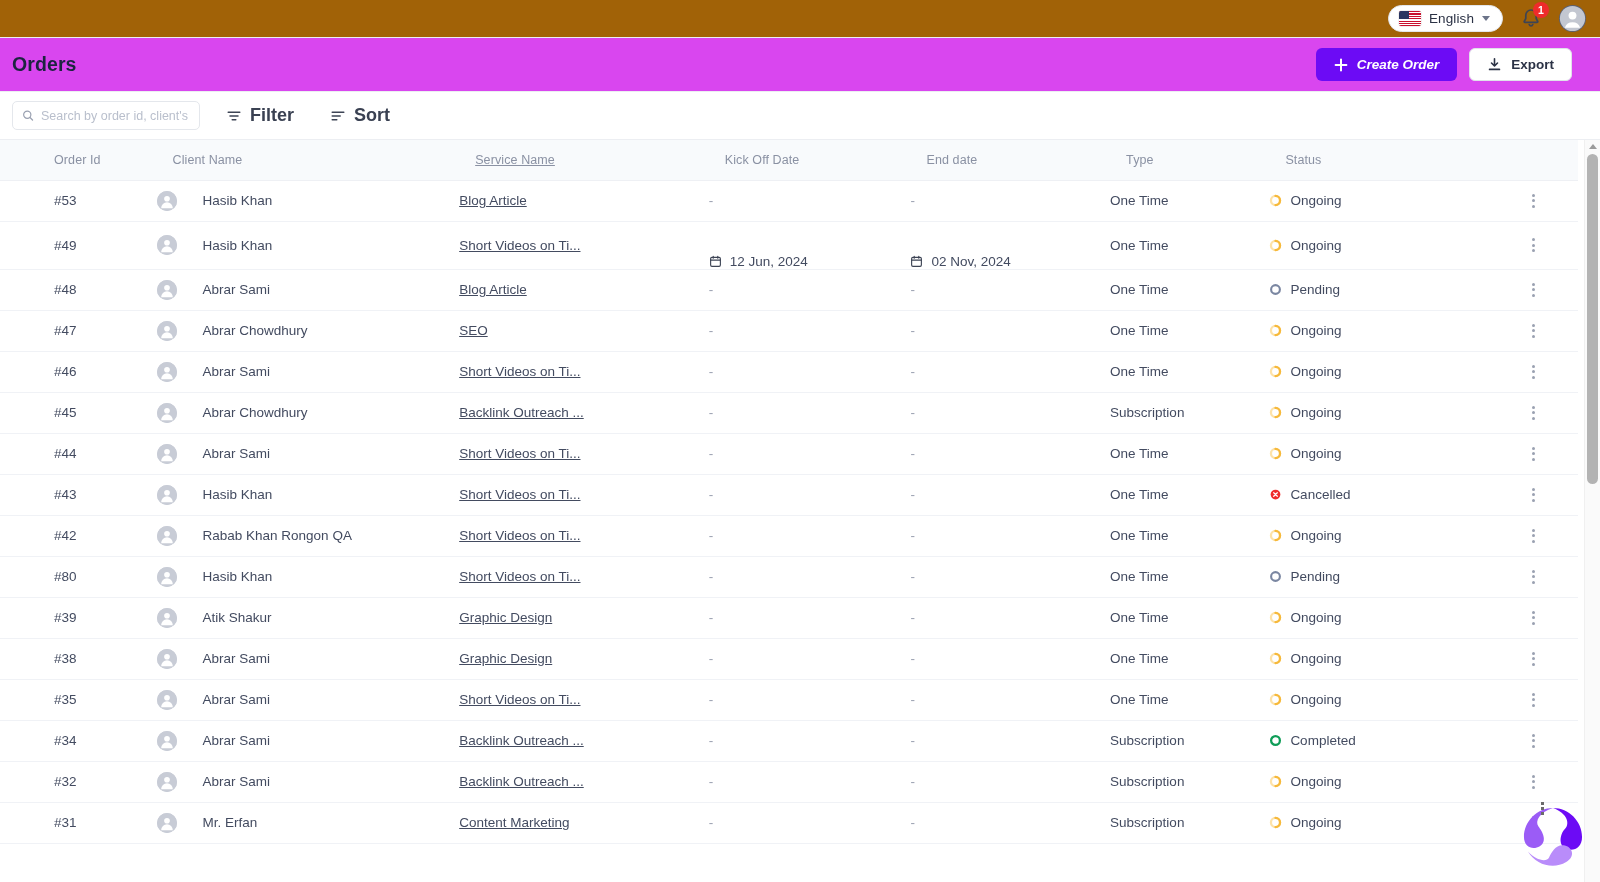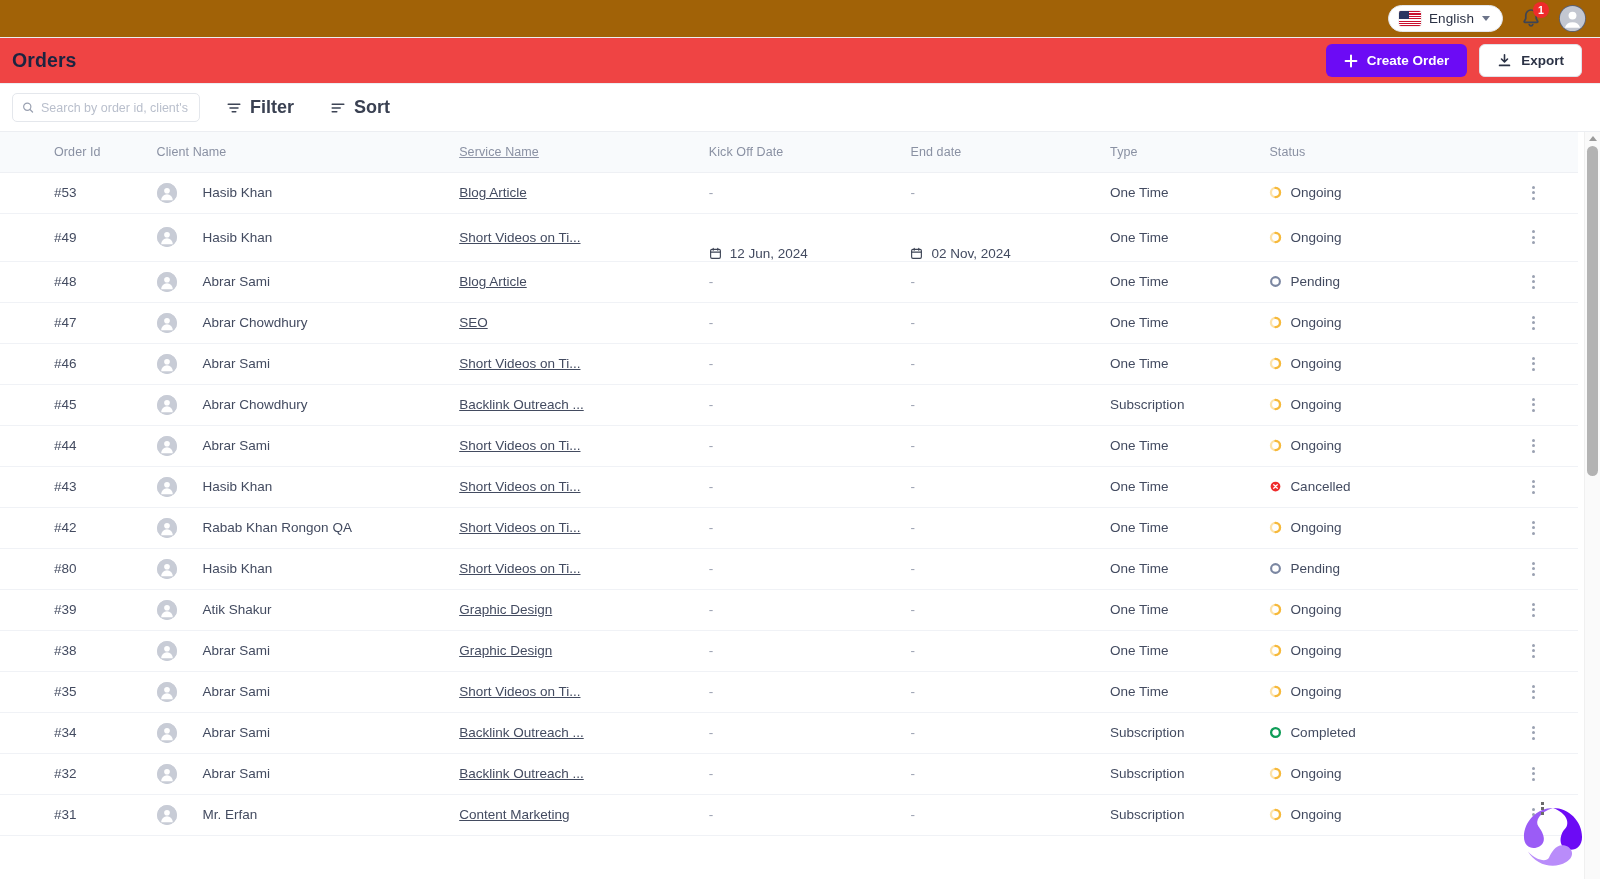--- a/index.html
+++ b/index.html
@@ -63,40 +63,40 @@
   }
   .avatar-top {
     width: 27px; height: 27px; border-radius: 50%;
     background: #5b6175;
     display: flex; align-items: center; justify-content: center;
     cursor: pointer;
   }
 
   
   .page-header {
-    height: 47px;
+    height: 55px;
     border-top: 1px solid #eceef2;
     border-bottom: 1px solid #eceef2;
     display: flex; align-items: center;
-    padding: 0 18px 0 12px;
-    background: #ef4444;
+    padding: 0 28px 0 12px;
+    background: #d946ef;
   }
   .page-title {
     font-size: 19.5px; font-weight: 700; color: #1c2440;
     letter-spacing: .1px;
   }
   .header-actions { margin-left: auto; display: flex; align-items: center; gap: 12px; }
   .btn {
     display: inline-flex; align-items: center; gap: 9px;
     height: 33px; padding: 0 17px;
     border-radius: 6px; font-size: 13.5px; font-weight: 700;
     cursor: pointer; border: 1px solid transparent;
     white-space: nowrap;
   }
-  .btn-primary { background: #6c0bf5; color: #ffffff; }
+  .btn-primary { background: #6c0bf5; color: #ffffff; font-style: italic; }
   .btn-ghost { background: #ffffff; color: #2b3245; border-color: #dfe2e9; font-weight: 600; }
 
   
   .toolbar {
     height: 48px;
     display: flex; align-items: center; gap: 0;
     padding: 0 12px;
     border-bottom: 1px solid #eceef2;
     background: #fff;
   }
@@ -124,21 +124,21 @@
     position: relative;
     height: calc(882px - 37px - 49px - 49px);
     overflow: hidden;
     background: #fff;
   }
   .table-scroll { height: 100%; overflow: hidden; padding-right: 22px; }
   table { width: 100%; border-collapse: collapse; table-layout: fixed; }
   thead th {
     background: #f8fafc;
     font-size: 12.5px; font-weight: 400; color: #8a91a3;
-    text-align: left; height: 40px; padding: 0 10px;
+    text-align: left; height: 40px; padding: 0 26px;
     border-bottom: 1px solid #eef0f4;
     letter-spacing: .1px;
   }
   tbody td {
     height: 41px; padding: 0 10px;
     font-size: 13.5px; color: #434b60;
     border-bottom: 1px solid #f0f2f6;
     white-space: nowrap; overflow: hidden; text-overflow: ellipsis;
   }
   .c-id    { width: 138px; padding-left: 54px !important; }

